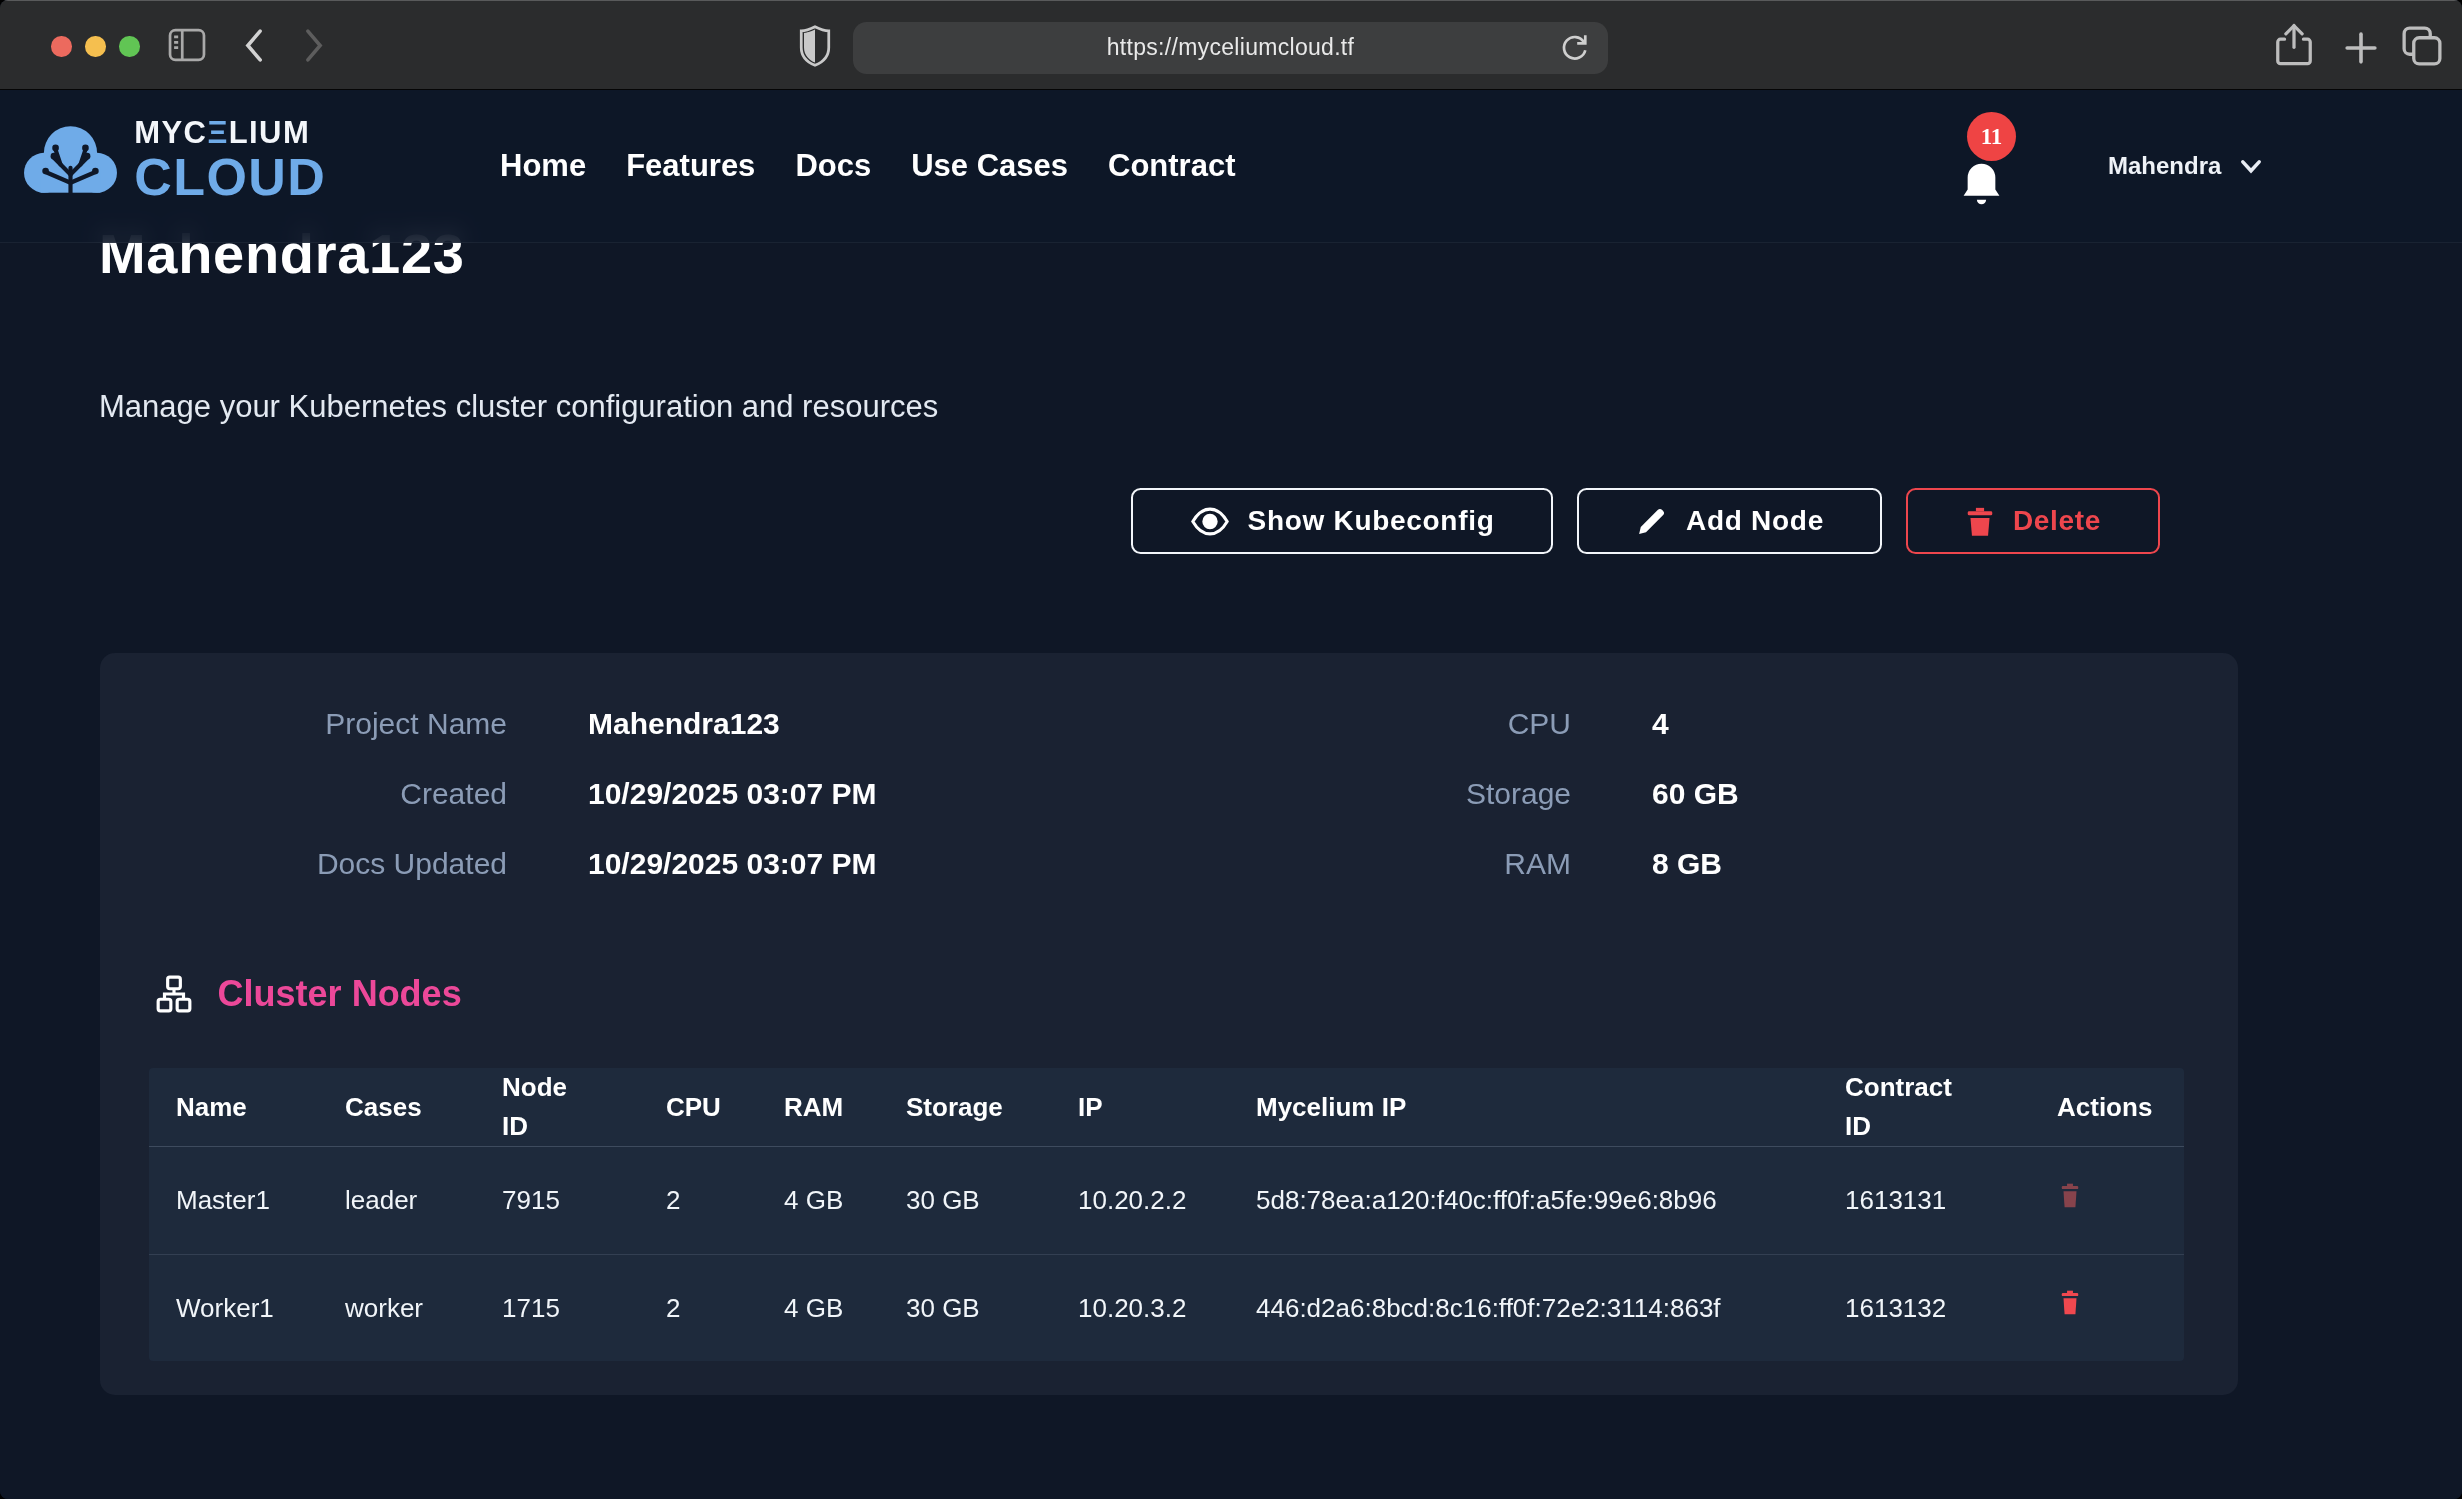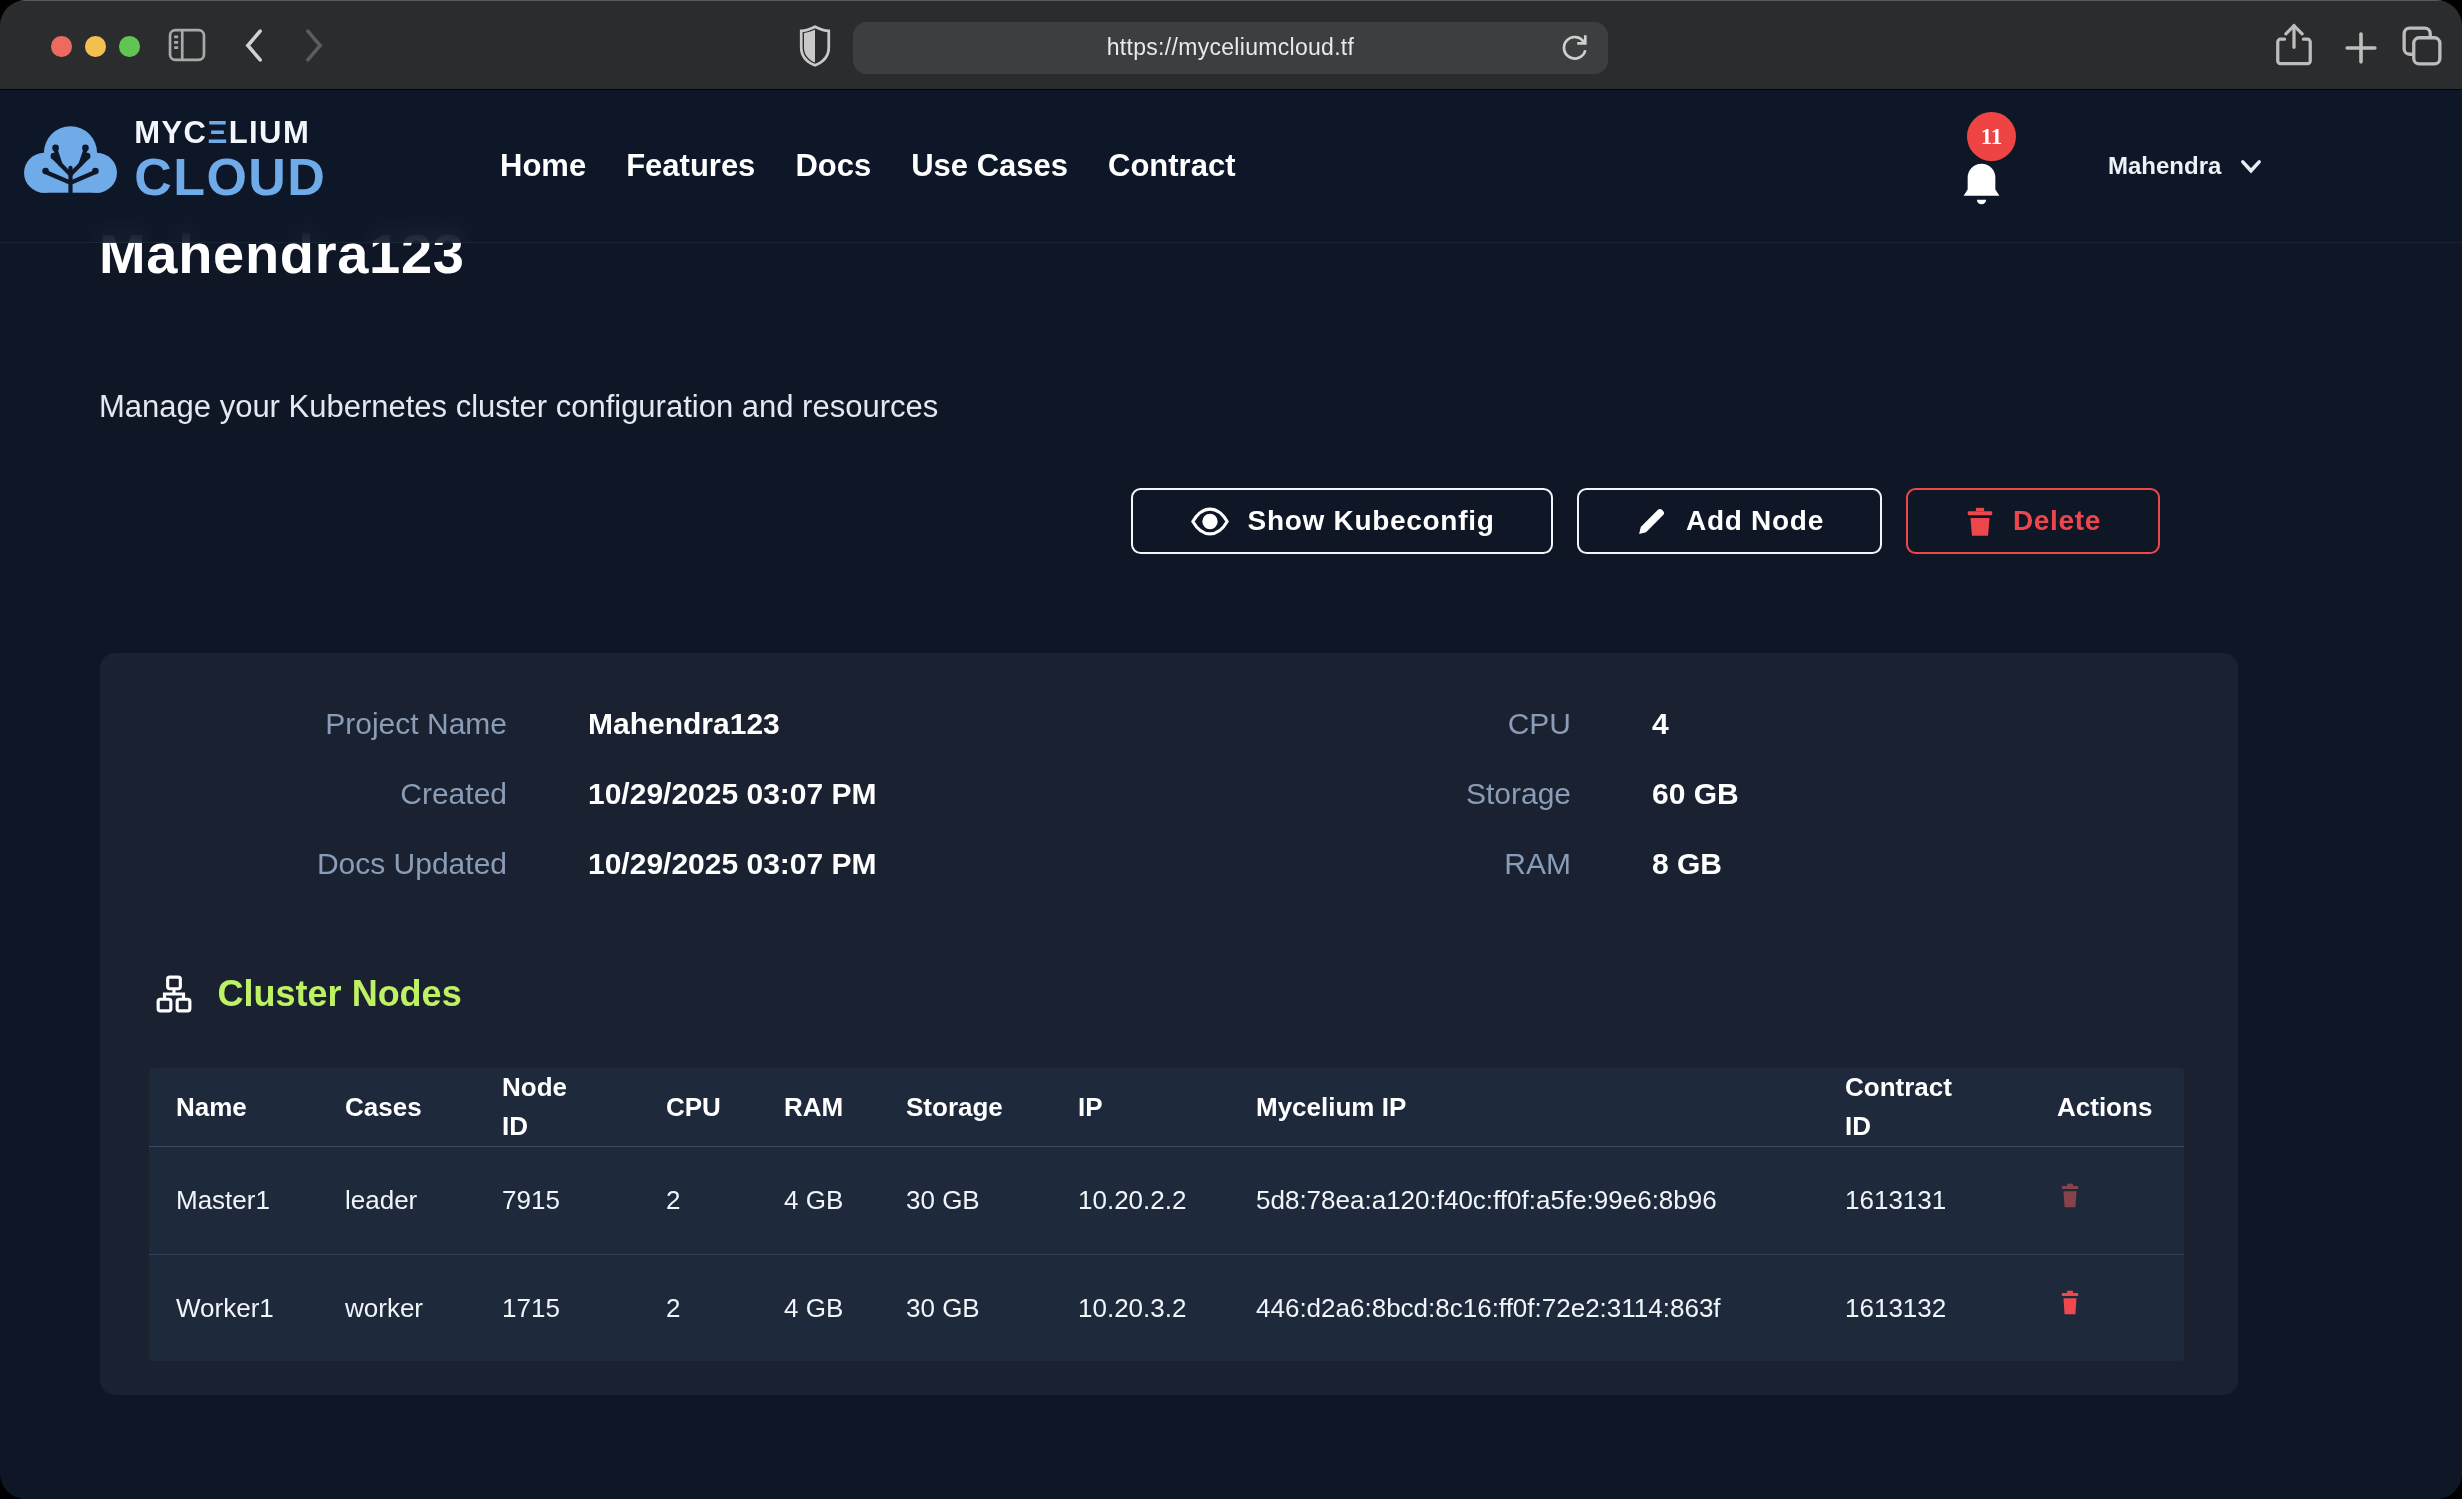--- a/index.html
+++ b/index.html
@@ -1,19 +1,19 @@
 <!DOCTYPE html>
 <html style="font-size:11px"><head>
 <meta charset="utf-8">
 <style>
   * { margin:0; padding:0; box-sizing:border-box; }
   html,body { width:2462px; height:1499px; background:#000; overflow:hidden;
               font-family:"Liberation Sans","DejaVu Sans",sans-serif; }
 
-  .window { position:absolute; inset:0; border-radius:26px; overflow:hidden;
+  .window { position:absolute; inset:0; border-radius:8px; overflow:hidden;
             background:#0f1726; }
 
   
   .toolbar { position:relative; height:90px; background:#2b2c2d;
              border-top:1.4px solid rgba(255,255,255,0.22);
              border-bottom:0.7px solid #050505; }
   .traffic { position:absolute; top:35px; left:51px; display:flex; gap:13.7px; }
   .light { width:20.5px; height:20.5px; border-radius:50%; }
   .tb-icon { position:absolute; color:#a9a9a9; }
   .tb-icon svg { display:block; }
@@ -71,21 +71,21 @@
   .info-left { left:0; }
   .info-right { left:1025px; }
   .info-row { display:flex; align-items:center; height:70px; }
   .info-label { font-size:30px; color:#8b9cb6; text-align:right; }
   .info-left  .info-label { width:407px; }
   .info-right .info-label { width:446px; }
   .info-value { font-size:30px; font-weight:600; color:#ffffff; margin-left:81px; }
 
   .section-head { position:absolute; left:55px; top:320px; display:flex;
                   align-items:center; gap:24.6px; }
-  .section-title { font-size:36px; font-weight:700; color:#bef264; }
+  .section-title { font-size:36px; font-weight:700; color:#ec4899; }
 
   
   .nodes-table { position:absolute; left:49px; top:415px; width:2035px;
                  background:#1e2a3c; border-radius:4.1px; color:#f1f5f9; }
   .t-row { display:grid;
            grid-template-columns:169px 157px 164px 118px 122px 172px 178px 589px 212px 1fr;
            padding-left:27px; align-items:center; }
   .t-head { min-height:78px; border-bottom:1.4px solid rgba(148,163,184,0.28); }
   .t-head .cell { font-size:26px; font-weight:700; color:#ffffff; }
   .t-body { min-height:107px; }

